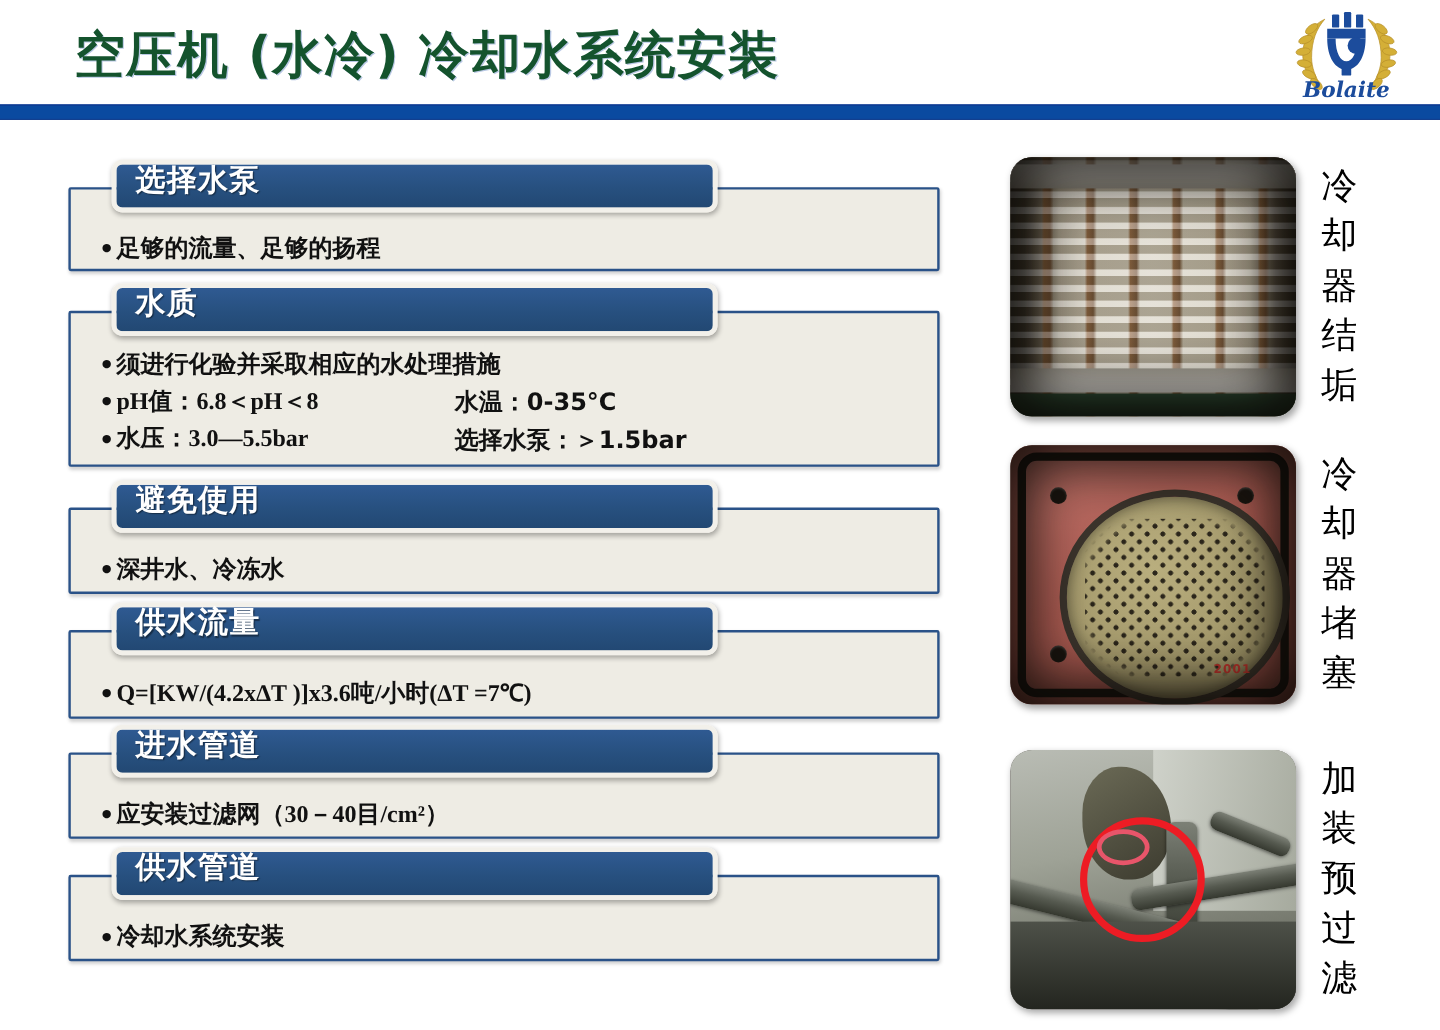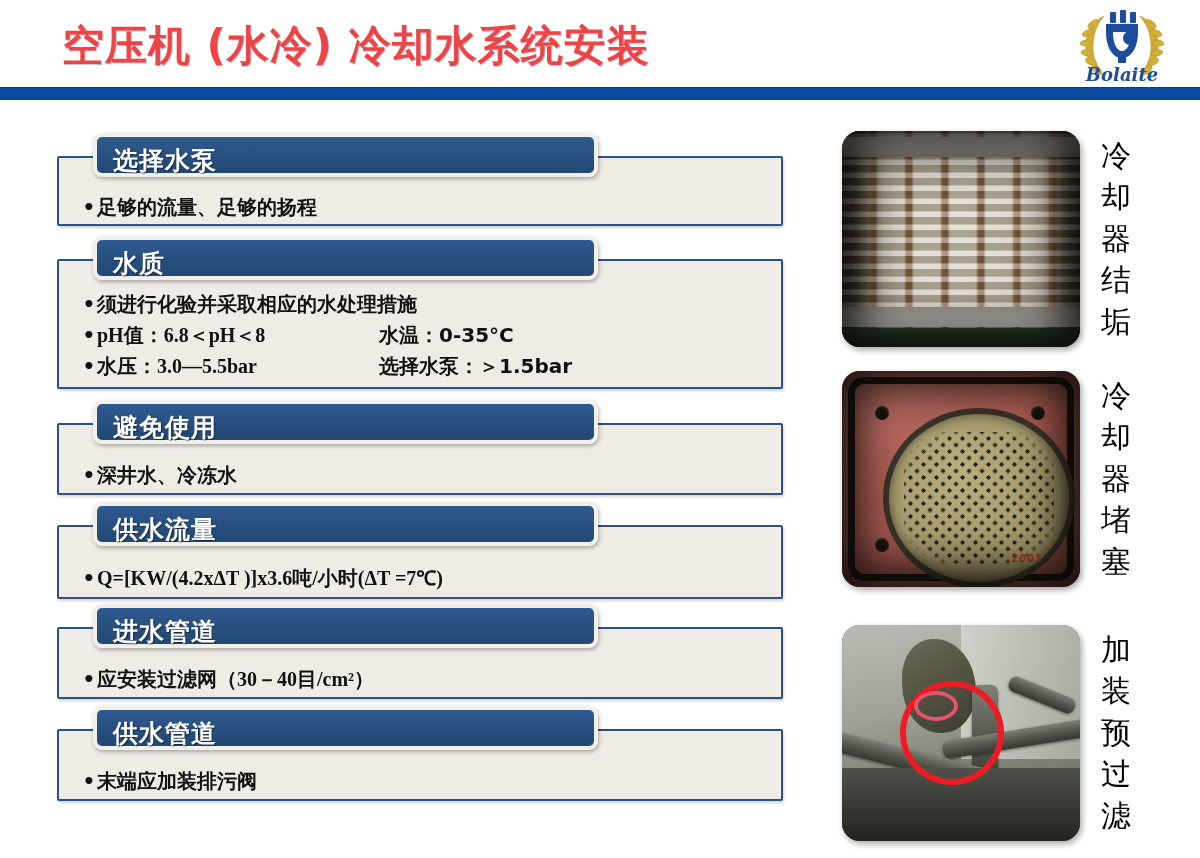--- a/index.html
+++ b/index.html
@@ -19,21 +19,21 @@
     overflow: hidden;
   }
 
   
   .slide-title {
     position: absolute;
     left: 62px;
     top: 18px;
     font-size: 42px;
     font-weight: bold;
-    color: #ef4444;
+    color: #14532d;
     letter-spacing: 1px;
     white-space: nowrap;
     text-shadow: 1px 1px 0 #b9c8e4;
     font-family: "DejaVu Sans", "Liberation Sans", sans-serif;
   }
   .title-rule {
     position: absolute;
     left: 0;
     top: 87px;
     width: 1200px;
@@ -79,21 +79,21 @@
     width: 505px;
     height: 44px;
     box-sizing: border-box;
     background: #2A5288;
     background: linear-gradient(180deg,#2f5a92 0%, #27507f 55%, #224873 100%);
     border-radius: 9px;
     border: 4px solid #F2F0EA;
     box-shadow: 1px 2px 4px rgba(0,0,0,0.30);
     z-index: 4;
     display: flex;
-    align-items: flex-end;
+    align-items: flex-start;
   }
   .infobox .hdr .hdr-text {
     color: #ffffff;
     font-size: 25px;
     font-weight: bold;
     padding-left: 16px;
     letter-spacing: 1px;
     line-height: 1;
     white-space: nowrap;
     text-shadow: 1px 1px 1px rgba(0,0,0,0.45);
@@ -367,21 +367,21 @@
       <div class="hdr">
         <span class="hdr-text">进水管道</span>
       </div>
     </div>
 
     <div class="infobox" style="left:0;top:706px;">
       <div class="body" style="top:23px;height:72px;">
         <div class="bullet-list" style="top:35px;">
           <div class="bline">
             <span class="dot">•</span>
-            <span class="col1">末端应加装排污阀</span>
+            <span class="col1">冷却水系统安装</span>
           </div>
         </div>
       </div>
       <div class="hdr">
         <span class="hdr-text">供水管道</span>
       </div>
     </div>
 
   </div>
 

